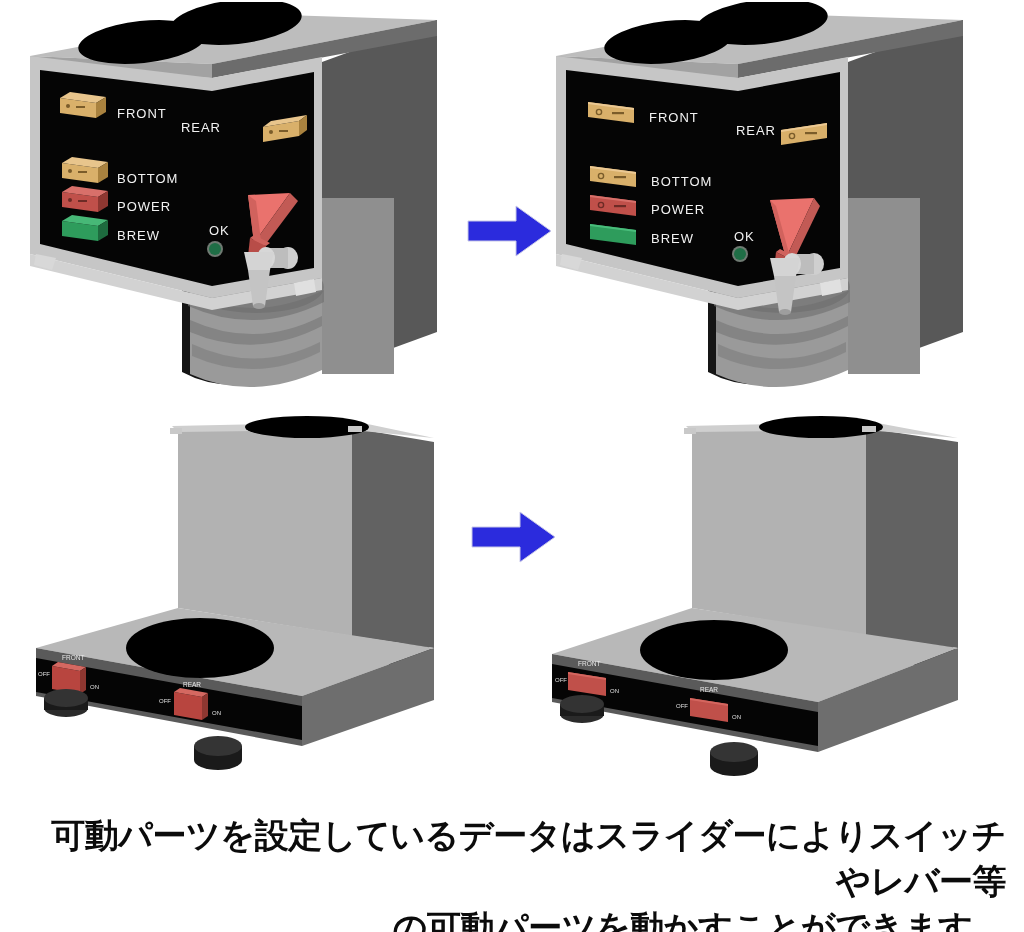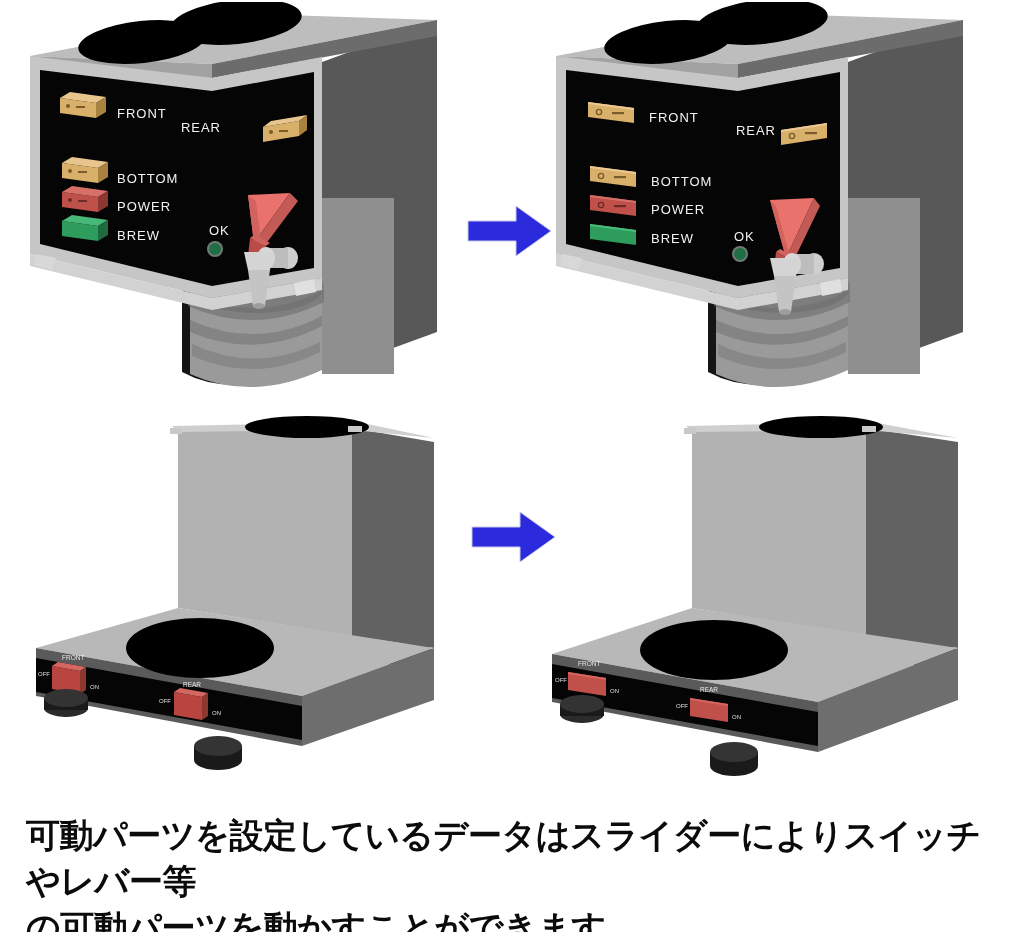--- a/index.html
+++ b/index.html
@@ -4,21 +4,21 @@
 <title>Movable Parts Slider Illustration</title>
 <style>
   html,body{margin:0;padding:0;}
   body{
     width:1024px;height:932px;
     background:#ffffff;
     font-family:"Liberation Sans","DejaVu Sans",sans-serif;
     overflow:hidden;
     position:relative;
   }
-  .stage{position:absolute;left:0;top:0;width:1024px;height:932px;}
+  .stage{position:absolute;left:0;top:0;width:1024px;height:932px;text-align:right;}
   .fig{position:absolute;}
 
   
   .arrow{position:absolute;}
   .arrow svg{display:block;}
 
   
   #caption{
     position:absolute;
     left:26px;top:812px;

